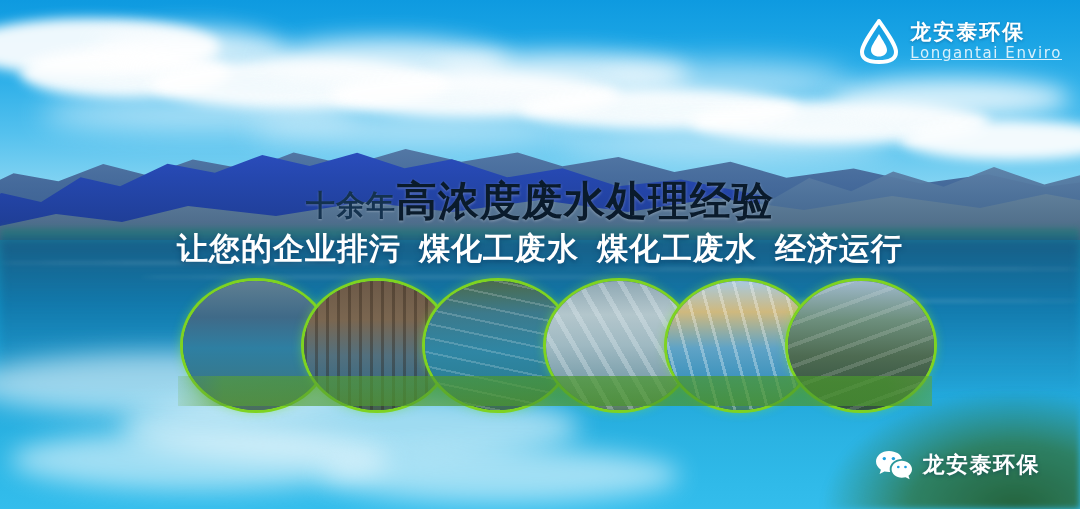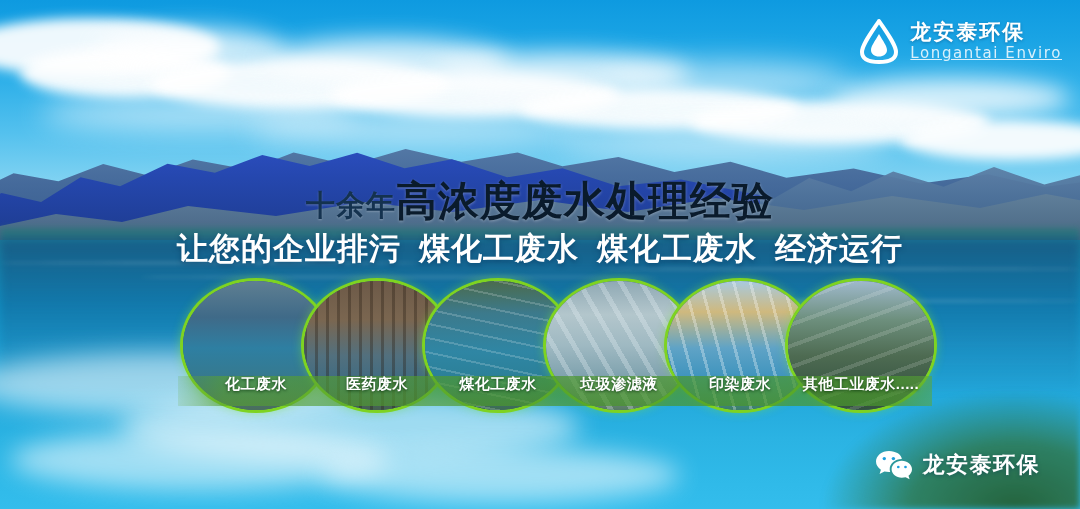--- a/index.html
+++ b/index.html
@@ -314,28 +314,20 @@
     <div class="bubble" style="left:484px;">
       <div class="photo ph-dye"></div>
     </div>
     <div class="bubble" style="left:605px;">
       <div class="photo ph-other"></div>
     </div>
   </div>
 
   <div class="green-band"></div>
 
-  <div class="circles" style="z-index:3;">
-    <div class="bubble-label" style="left:0px;">化工废水</div>
-    <div class="bubble-label" style="left:121px;">医药废水</div>
-    <div class="bubble-label" style="left:242px;">煤化工废水</div>
-    <div class="bubble-label" style="left:363px;">垃圾渗滤液</div>
-    <div class="bubble-label" style="left:484px;">印染废水</div>
-    <div class="bubble-label" style="left:598px; width:166px;">其他工业废水.....</div>
-  </div>
 
   <div class="wechat">
     <span class="wechat-icon">
       <svg viewBox="0 0 38 32" width="38" height="32" aria-hidden="true">
         <path d="M14 2 C6.8 2 1 6.8 1 12.6 C1 15.9 2.9 18.8 5.9 20.8 L4.6 25.1 L9.4 22.6
                  C10.8 22.9 12.4 23.1 14 23.1 C14.4 23.1 14.8 23.1 15.2 23.0
                  C14.9 22.1 14.7 21.2 14.7 20.2 C14.7 14.6 20.1 10.1 26.8 10.1
                  C26.6 5.6 20.9 2 14 2 Z" fill="#ffffff"></path>
         <circle cx="9.3" cy="9.6" r="1.7" fill="#1c9ede"></circle>
         <circle cx="18.4" cy="9.6" r="1.7" fill="#1c9ede"></circle>

